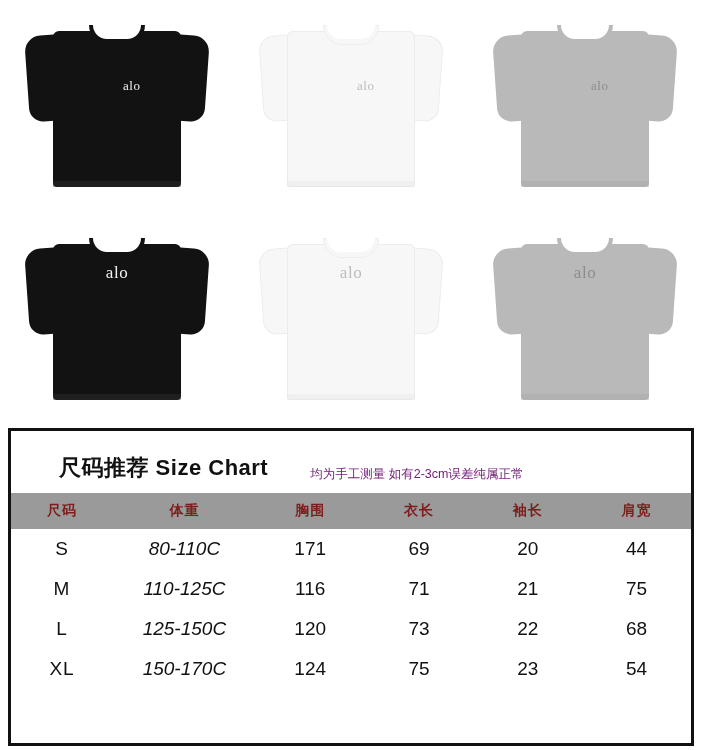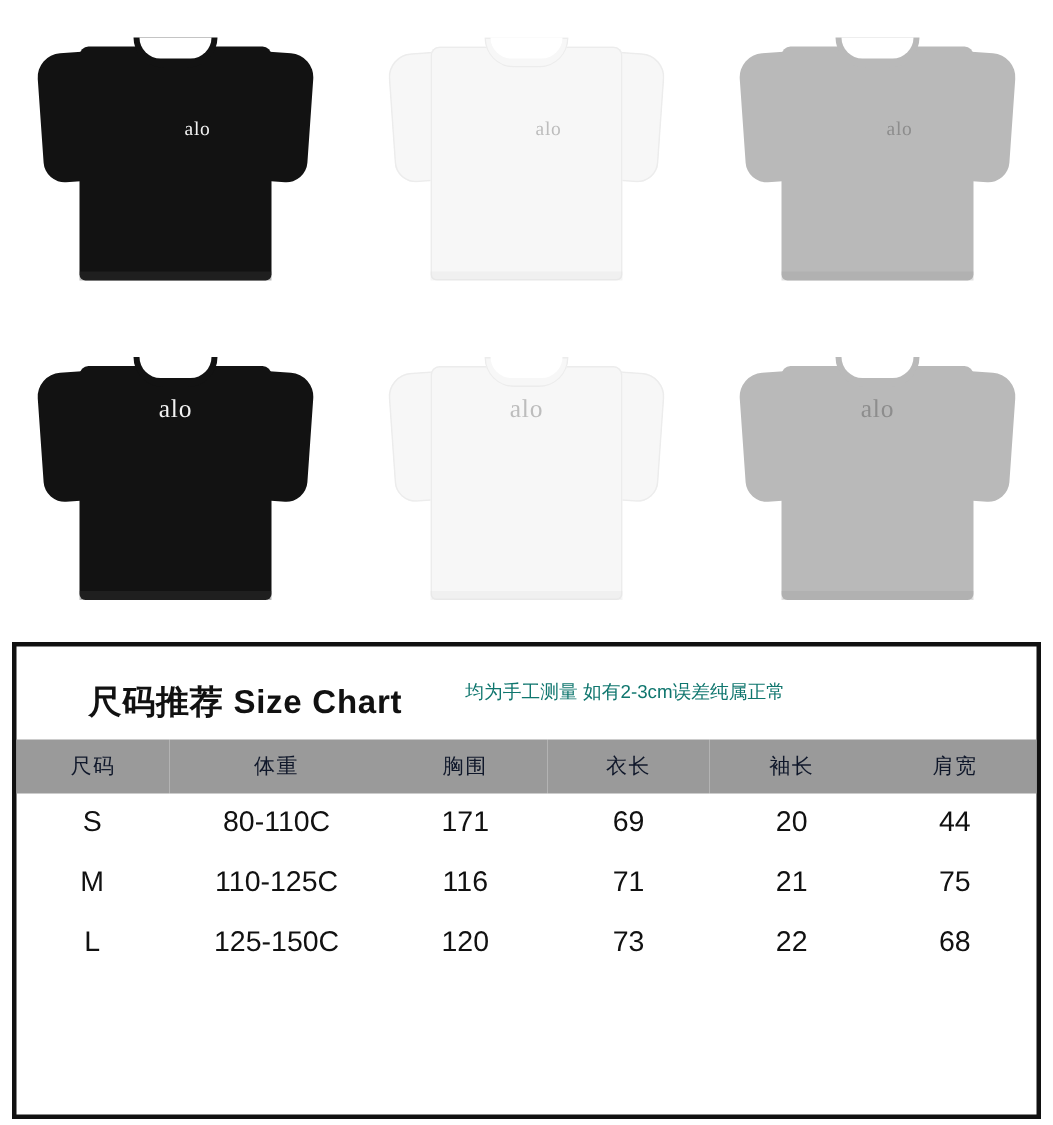--- a/index.html
+++ b/index.html
@@ -142,66 +142,66 @@
     width: 686px;
     height: 318px;
     background: #ffffff;
     border-top: 3px solid #111111;
     border-left: 3px solid #111111;
     border-right: 3px solid #111111;
     border-bottom: 3px solid #111111;
   }
   .chart-head {
     display: flex;
-    align-items: flex-start;
+    align-items: flex-end;
     padding: 22px 0 10px 48px;
   }
   .chart-title {
     font-size: 22px;
     font-weight: 700;
     color: #111111;
     letter-spacing: .5px;
     white-space: nowrap;
   }
   .chart-note {
     margin-left: 42px;
     font-size: 12.5px;
-    color: #0f766e;
+    color: #701a75;
     white-space: nowrap;
   }
   table.size-table {
     width: 100%;
     border-collapse: collapse;
     table-layout: fixed;
   }
   table.size-table thead th {
     background: #9a9a9a;
-    color: #0f172a;
+    color: #7f1d1d;
     font-size: 14px;
-    font-weight: 400;
+    font-weight: 700;
     padding: 9px 0;
     text-align: center;
     letter-spacing: 1px;
   }
   table.size-table thead th:first-child { text-align: center; }
   table.size-table tbody td {
     text-align: center;
     color: #111111;
     padding: 9px 0;
     font-size: 19px;
   }
   .col-size { width: 15%; }
   .col-weight { width: 21%; }
   .col-other { width: 16%; }
   td.cell-size {
     font-size: 25px;
     font-weight: 400;
     letter-spacing: 1px;
   }
-  td.cell-weight { font-size: 19px; }
+  td.cell-weight { font-size: 19px; font-style: italic; }
 </style>
 </head>
 <body>
 
 <div id="page">
 
   <div class="photo-grid">
 
     <div class="photo-cell">
       <div class="tee tee-black">
@@ -327,18 +327,26 @@
           <td>75</td>
         </tr>
         <tr>
           <td class="cell-size">L</td>
           <td class="cell-weight">125-150C</td>
           <td>120</td>
           <td>73</td>
           <td>22</td>
           <td>68</td>
         </tr>
+        <tr>
+          <td class="cell-size">XL</td>
+          <td class="cell-weight">150-170C</td>
+          <td>124</td>
+          <td>75</td>
+          <td>23</td>
+          <td>54</td>
+        </tr>
       </tbody>
     </table>
 
   </div>
 
 </div>
 
 </body></html>

